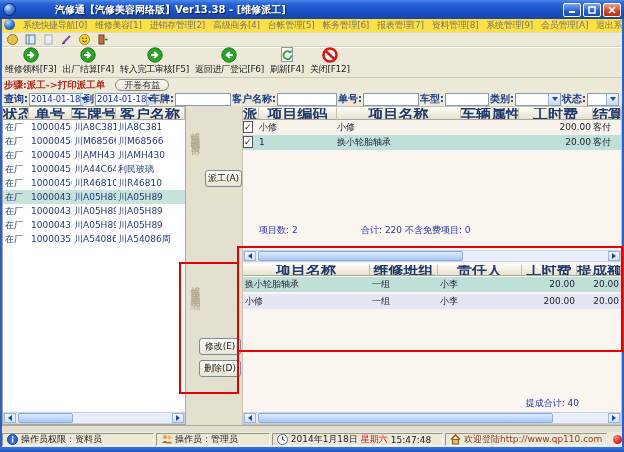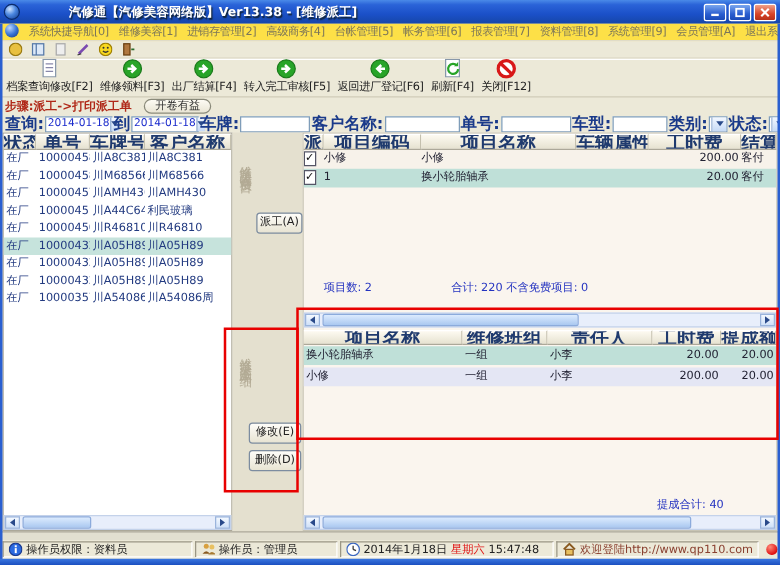--- a/index.html
+++ b/index.html
@@ -41,21 +41,21 @@
   .tbtn .tlabel { font-size:9px; color:#222; white-space:nowrap; letter-spacing:-0.3px; }
 
   
   .steps { position:absolute; left:0; top:79px; width:624px; height:12px; display:flex; align-items:center; }
   .steps-label { color:#b02818; font-size:9.5px; font-weight:bold; margin-left:4px; white-space:nowrap; }
   .tip-btn { margin-left:10px; font-size:9px; color:#333; background:linear-gradient(#fdfbf4,#e9e5d4);
     border:1px solid #8a8a7a; border-radius:6px; padding:0 8px; height:12px; line-height:11px; }
 
   
   .query { position:absolute; left:0; top:92px; width:624px; height:14px; display:flex; align-items:center; padding-left:3px; }
-  .qlabel { font-size:13px; color:#1a3a8a; font-weight:bold; white-space:nowrap; margin:0 1px; }
+  .qlabel { font-size:10px; color:#1a3a8a; font-weight:bold; white-space:nowrap; margin:0 1px; }
   .qinput { height:13px; background:#fff; border:1px solid #7f9db9; font-size:9px; color:#1a2acc; padding:0 2px; }
   .qcombo { height:13px; background:#fff; border:1px solid #7f9db9; display:flex; align-items:center; }
   .qcombo .qval { flex:1; font-size:8.5px; color:#1a2acc; padding-left:1px; white-space:nowrap; }
   .combo-btn { width:12px; height:11px; background:linear-gradient(#f2f7ff,#c6daf6); border-left:1px solid #9ab4d8;
     display:flex; align-items:center; justify-content:center; }
   .tri-down { width:0; height:0; border-left:3px solid transparent; border-right:3px solid transparent; border-top:4px solid #2a4a8a; }
 
   
   .th { background:linear-gradient(#fdfaf1,#e6e2d0); border-right:1px solid #c4c0ae; border-bottom:1px solid #aca899;
     border-top:1px solid #fff; color:#1f3a6e; font-weight:bold; font-size:15px; text-align:center;
@@ -229,31 +229,20 @@
         <svg width="11" height="11">
           <rect x="2" y="1" width="5" height="9" fill="#b07840" stroke="#6a4010"></rect>
           <line x1="8" y1="5.5" x2="10.5" y2="5.5" stroke="#2a6a2a" stroke-width="1.5"></line>
         </svg>
       </span>
   </div>
 
   <div class="toolbar">
     <div class="tbtn">
       <span class="ticon">
-          <svg width="15" height="15">
-            <rect x="2.5" y="0.5" width="10" height="14" fill="#fff" stroke="#8898aa"></rect>
-            <line x1="4.5" y1="4" x2="10.5" y2="4" stroke="#88a"></line>
-            <line x1="4.5" y1="7" x2="10.5" y2="7" stroke="#88a"></line>
-            <line x1="4.5" y1="10" x2="10.5" y2="10" stroke="#88a"></line>
-          </svg>
-        </span>
-      <span class="tlabel">档案查询修改[F2]</span>
-    </div>
-    <div class="tbtn">
-      <span class="ticon">
           <svg width="16" height="16">
             <circle cx="8" cy="8" r="7.2" fill="#28a428" stroke="#1a7a1a"></circle>
             <path d="M4 8h5M7 5l3.2 3-3.2 3" stroke="#fff" stroke-width="2" fill="none"></path>
           </svg>
         </span>
       <span class="tlabel">维修领料[F3]</span>
     </div>
     <div class="tbtn">
       <span class="ticon">
           <svg width="16" height="16">

